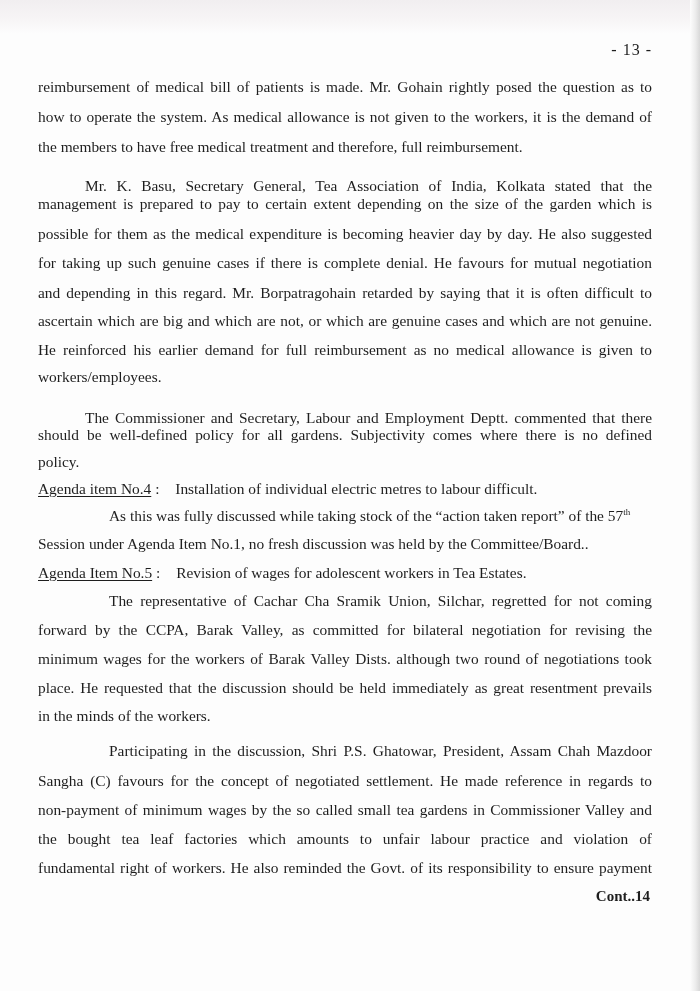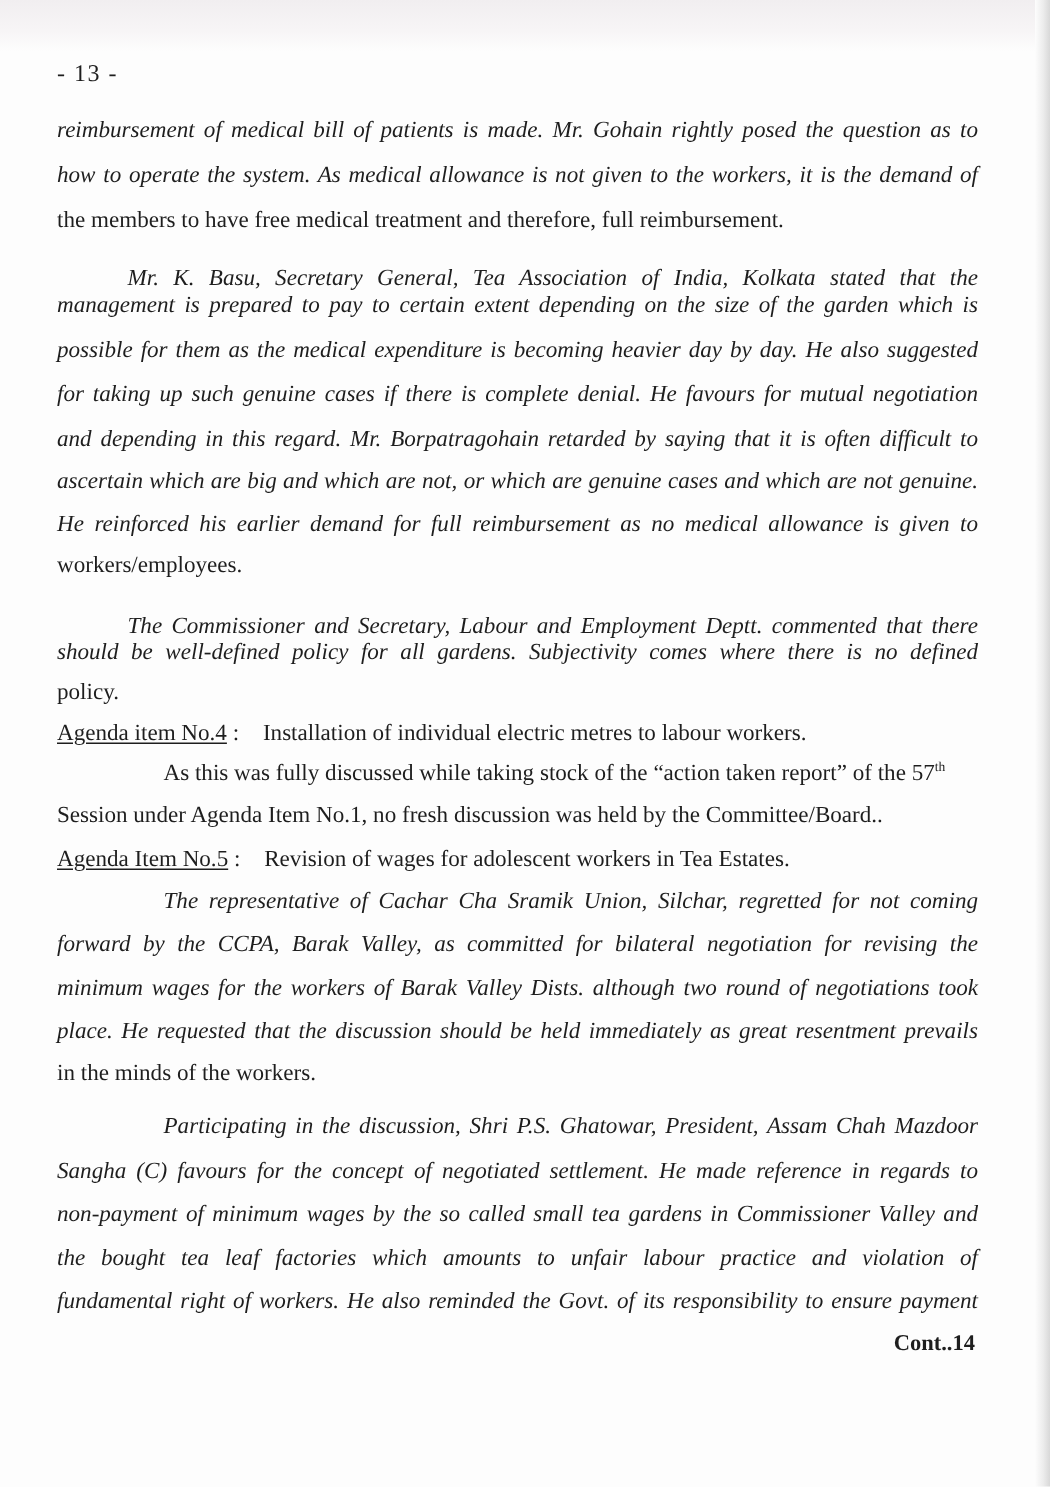--- a/index.html
+++ b/index.html
@@ -18,27 +18,27 @@
   }
   .scan-right {
     position: absolute; right: 0; top: 0; width: 10px; height: 991px;
     background: linear-gradient(90deg, #fdfdfd 0%, #ececec 55%, #d8d8d8 100%);
   }
   .page {
     position: absolute; left: 38px; top: 0; width: 614px;
   }
   .page-num {
     position: absolute; left: 0; width: 614px; top: 41px;
-    text-align: left; font-size: 16px; letter-spacing: 1px;
+    text-align: right; font-size: 16px; letter-spacing: 1px;
   }
   .line {
     position: absolute; left: 0; width: 614px;
     font-size: 15.4px; line-height: 20px; white-space: nowrap;
   }
-  .justify { text-align: justify; text-align-last: justify; font-style: italic; }
+  .justify { text-align: justify; text-align-last: justify; }
   .indent { padding-left: 47px; width: 567px; margin-top: 12px; }
   .indent2 { padding-left: 71px; width: 543px; }
   .agenda-label { text-decoration: underline; text-underline-offset: 2px; }
   .agenda-sep { margin-right: 12px; }
   sup { font-size: 9px; line-height: 0; }
   .cont {
     position: absolute; top: 888px; left: 0; width: 612px; text-align: right;
     font-size: 15px; font-weight: bold; font-family: "Liberation Serif", serif;
   }
 </style>
@@ -64,21 +64,21 @@
   <div class="line justify" style="top:340px">He reinforced his earlier demand for full reimbursement as no medical allowance is given to</div>
   <div class="line" style="top:367px">workers/employees.</div>
 
   <div class="line justify indent" style="top:396px">The Commissioner and Secretary, Labour and Employment Deptt. commented that there</div>
   <div class="line justify" style="top:425px">should be well-defined policy for all gardens. Subjectivity comes where there is no defined</div>
   <div class="line" style="top:452px">policy.</div>
 
   <div class="line" style="top:479px">
     <span class="agenda-label">Agenda item No.4</span>
     <span class="agenda-sep">:</span>
-    <span>Installation of individual electric metres to labour workers.</span>
+    <span>Installation of individual electric metres to labour difficult.</span>
   </div>
 
   <div class="line indent2" style="top:506px">
     <span>As this was fully discussed while taking stock of the “action taken report” of the 57</span><sup>th</sup>
   </div>
   <div class="line" style="top:534px">Session under Agenda Item No.1, no fresh discussion was held by the Committee/Board..</div>
 
   <div class="line" style="top:563px">
     <span class="agenda-label">Agenda Item No.5</span>
     <span class="agenda-sep">:</span>

